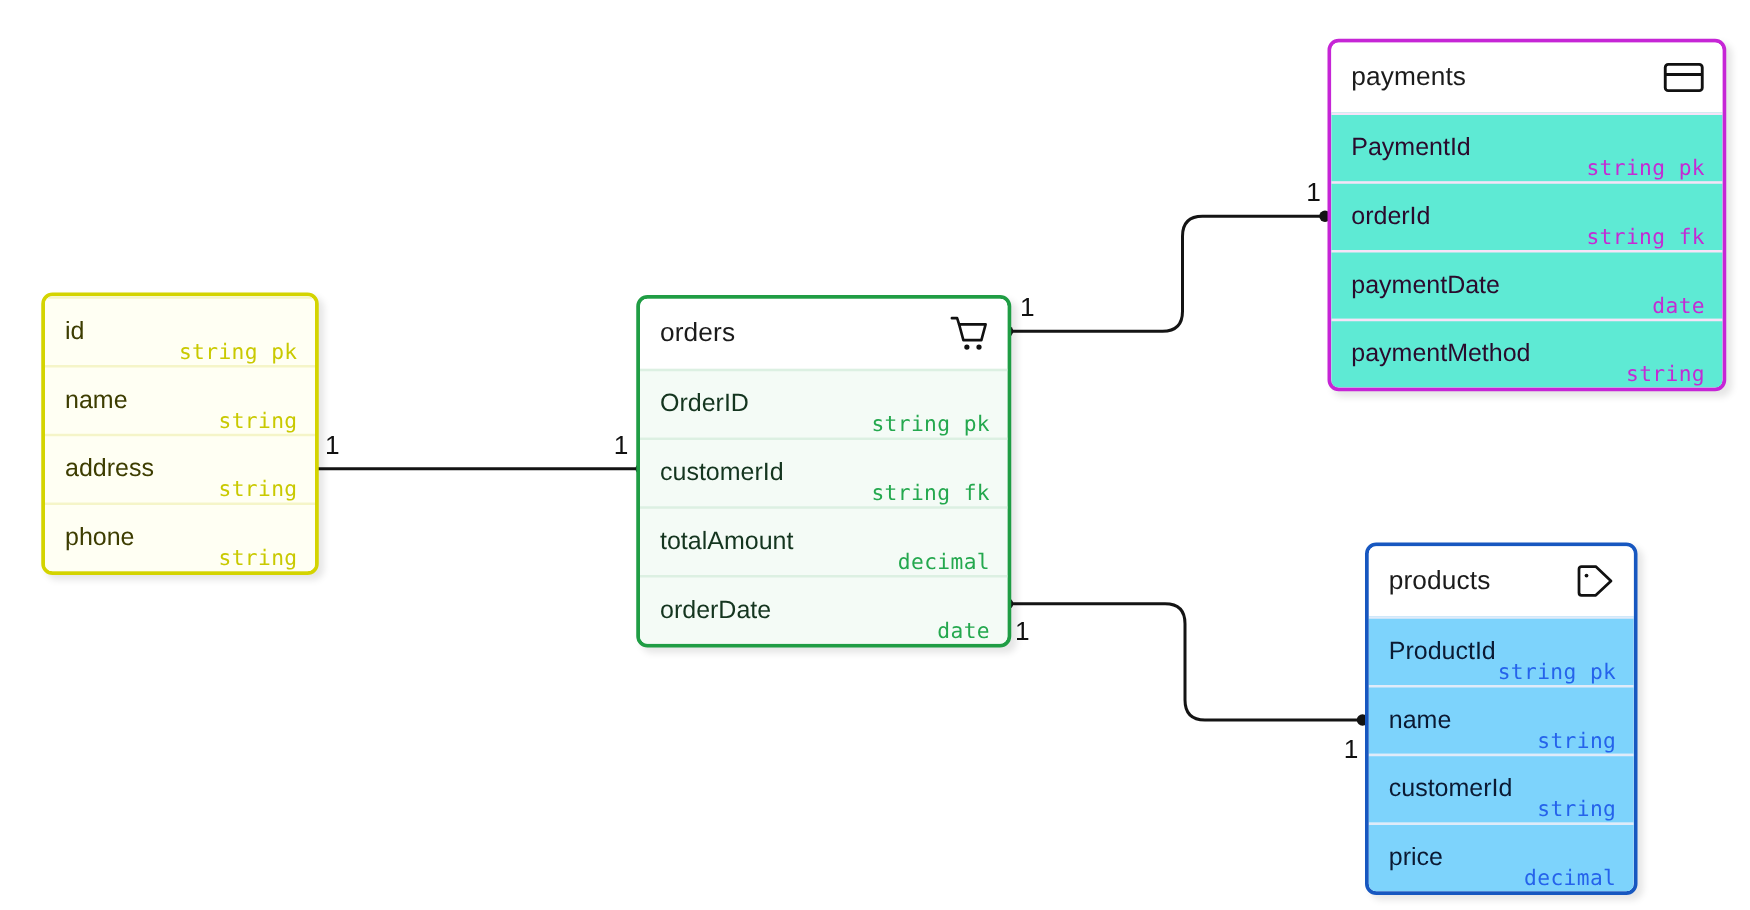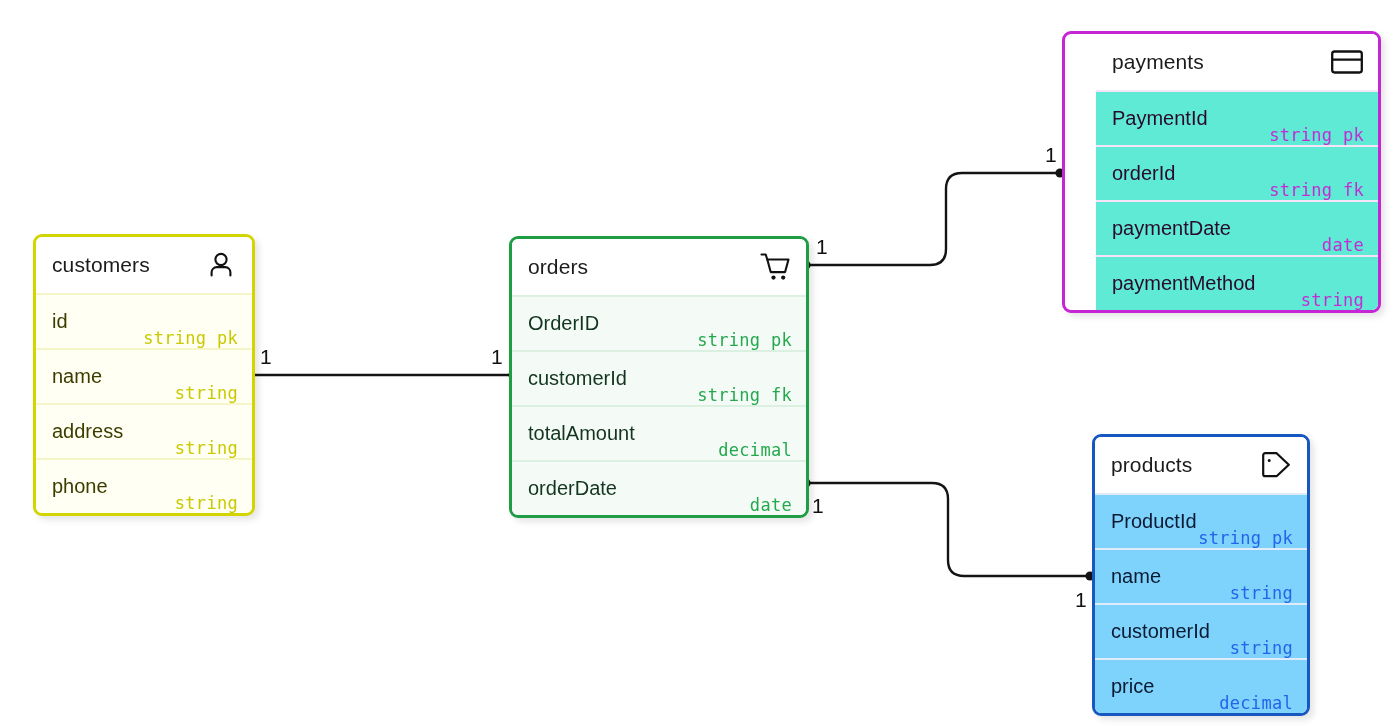--- a/index.html
+++ b/index.html
@@ -100,21 +100,21 @@
   #ent-customers .attr-name { color: #3d3d00; }
   #ent-customers .attr-type { color: #c9c900; }
 
   
   #ent-orders { left: 509px; top: 236px; width: 300px; border-color: #1f9d44; }
   #ent-orders .attr-row { background: #f4fbf6; border-top-color: #dcf0e2; }
   #ent-orders .attr-name { color: #14351f; }
   #ent-orders .attr-type { color: #24a84e; }
 
   
-  #ent-payments { left: 1062px; top: 31px; width: 319px; border-color: #c625d6; padding-left: 31px; }
+  #ent-payments { left: 1062px; top: 31px; width: 319px; border-color: #c625d6; }
   #ent-payments .attr-row { background: #5eead4; border-top-color: #f6e3f8; }
   #ent-payments .attr-name { color: #2a0a2c; }
   #ent-payments .attr-type { color: #c42bd4; }
 
   
   #ent-products { left: 1092px; top: 434px; width: 218px; border-color: #1757c0; }
   #ent-products .attr-row { background: #7dd3fc; border-top-color: #e0ebf9; }
   #ent-products .attr-name { color: #0b1a33; }
   #ent-products .attr-type { color: #2563eb; }
 
@@ -153,29 +153,20 @@
   </svg>
 
   <div class="card-label" style="left:260px; top:345px;">1</div>
   <div class="card-label" style="left:491px; top:345px;">1</div>
   <div class="card-label" style="left:816px; top:235px;">1</div>
   <div class="card-label" style="left:1045px; top:143px;">1</div>
   <div class="card-label" style="left:812px; top:494px;">1</div>
   <div class="card-label" style="left:1075px; top:588px;">1</div>
 
   <div class="entity" id="ent-customers">
-    <div class="entity-header">
-      <span class="entity-title">customers</span>
-      <span class="entity-icon">
-        <svg width="30" height="30" viewBox="0 0 30 30">
-          <circle cx="15" cy="9.5" r="5.6" fill="none" stroke="#111" stroke-width="2.1"></circle>
-          <path d="M5.6 25.5 v-3.2 a5.2 5.2 0 0 1 5.2 -5.2 h8.4 a5.2 5.2 0 0 1 5.2 5.2 v3.2" fill="none" stroke="#111" stroke-width="2.1" stroke-linecap="round"></path>
-        </svg>
-      </span>
-    </div>
     <div class="attr-row">
       <span class="attr-name">id</span>
       <span class="attr-type"><span>string</span> <span>pk</span></span>
     </div>
     <div class="attr-row">
       <span class="attr-name">name</span>
       <span class="attr-type"><span>string</span><span></span></span>
     </div>
     <div class="attr-row">
       <span class="attr-name">address</span>

